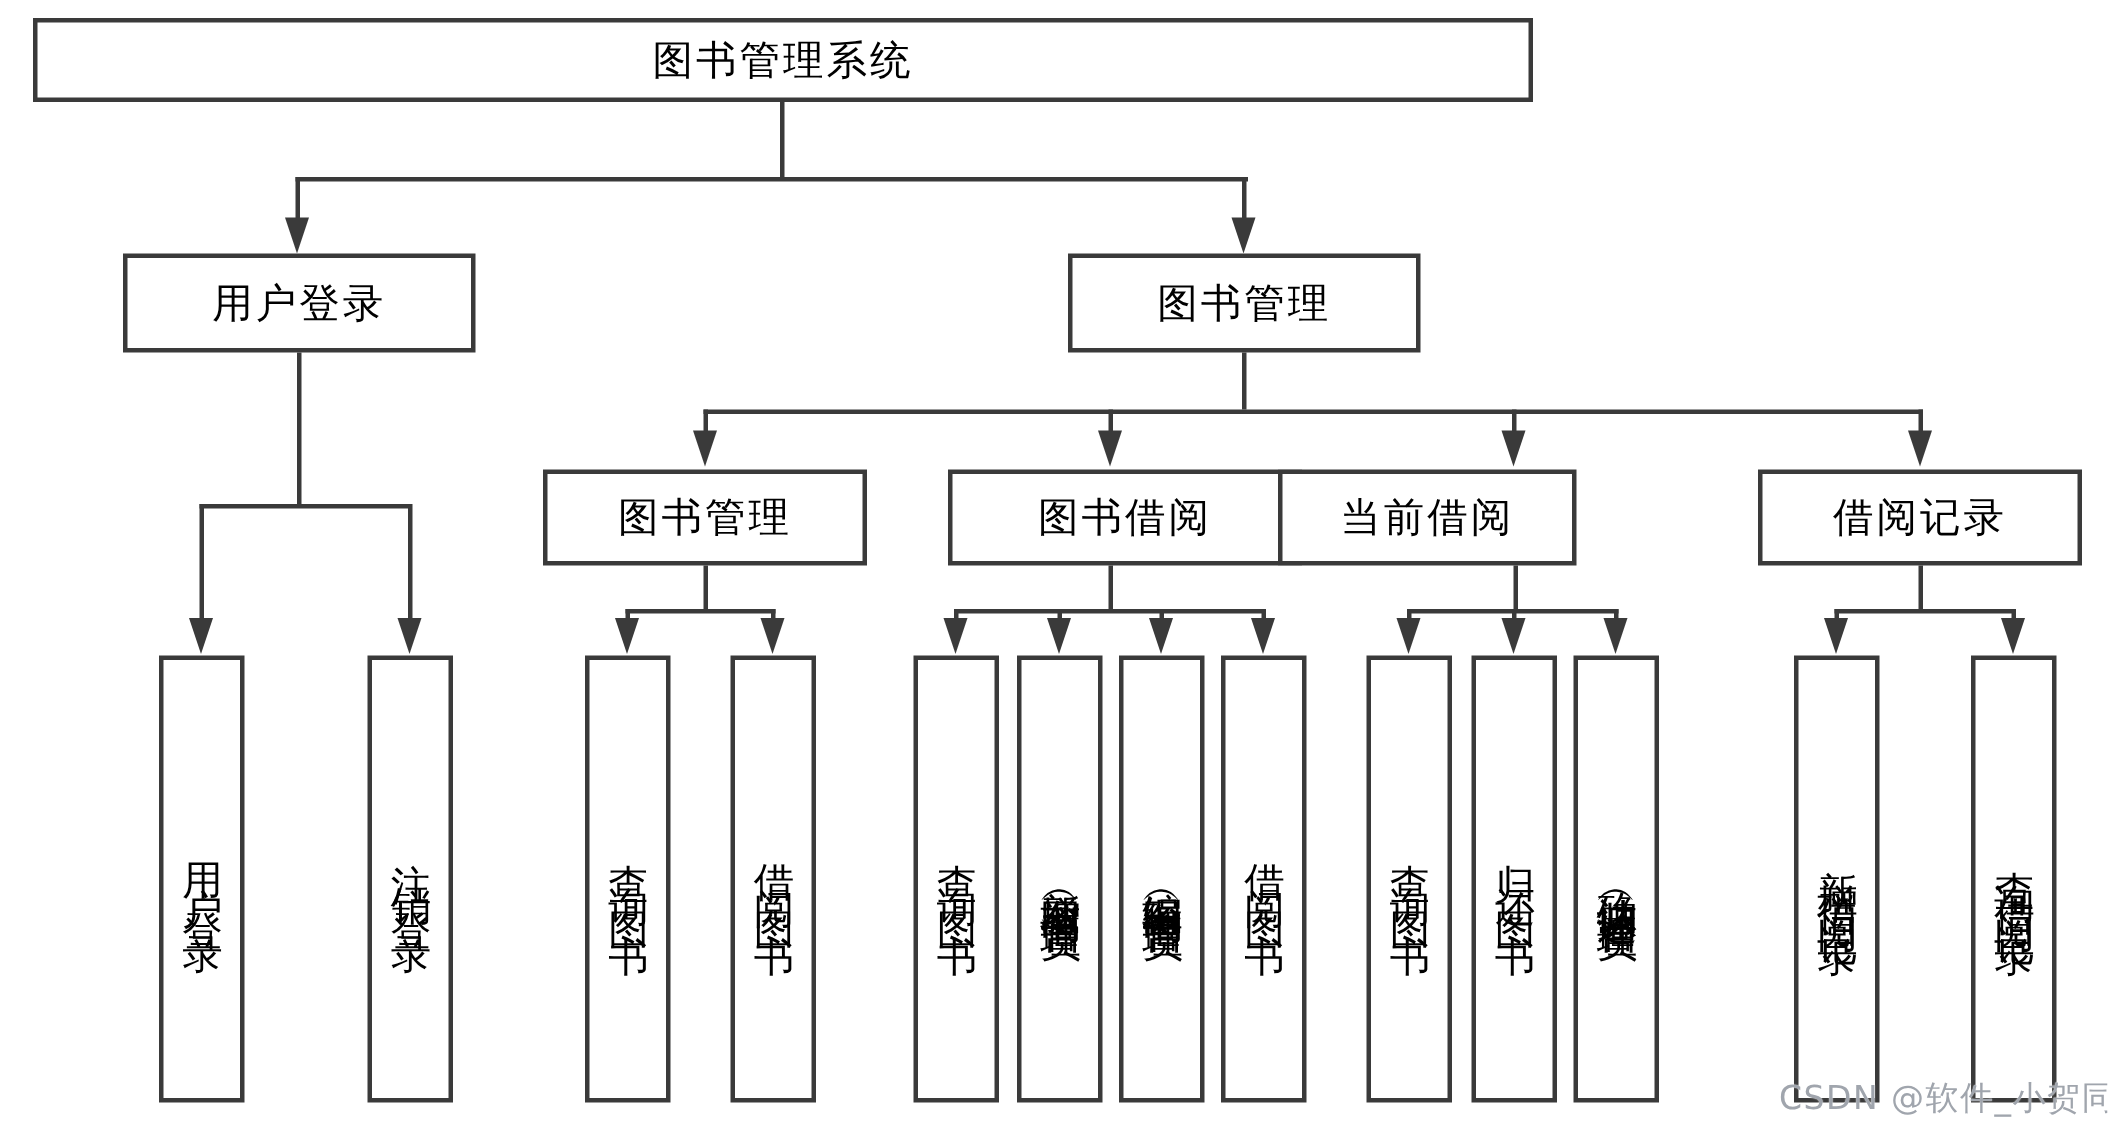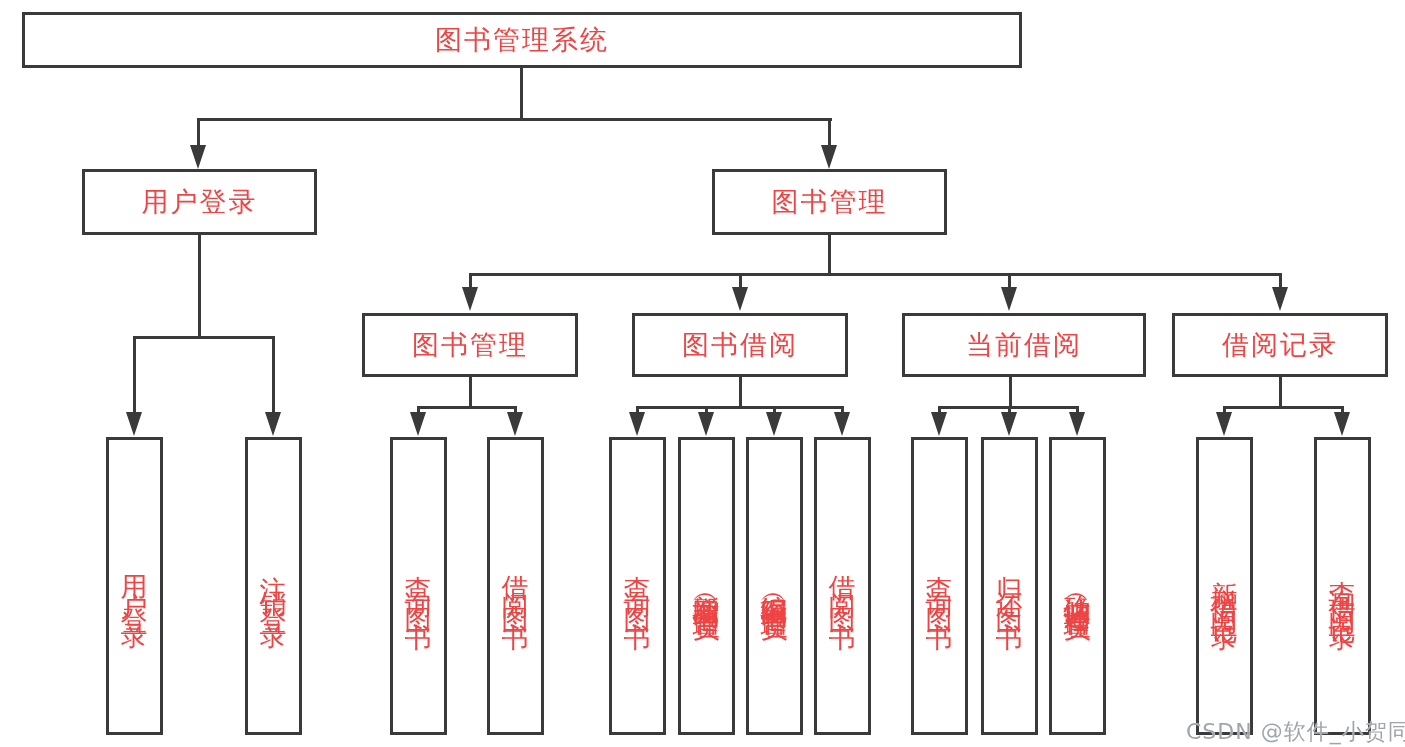--- a/index.html
+++ b/index.html
@@ -9,21 +9,21 @@
     background:#ffffff;
     font-family:"DejaVu Sans","Liberation Sans",sans-serif;
     overflow:hidden;
   }
   .box{
     position:absolute;
     box-sizing:border-box;
     border:3px solid #3a3a3a;
     background:#ffffff;
     display:flex;align-items:center;justify-content:center;
-    color:#ef4444;
+    color:#000000;
   }
   .hbox{font-size:27px;letter-spacing:2px;white-space:nowrap;}
   .vbox span{
     writing-mode:vertical-lr;
     text-orientation:mixed;
     font-size:27px;
     line-height:1;
     white-space:nowrap;
   }
   .ls-wide  span{letter-spacing:16px;}
@@ -81,24 +81,24 @@
   <div class="vl" style="left:739px;top:273px;height:16px;"></div>
   <div class="ah" style="left:732px;top:287px;"></div>
   <div class="vl" style="left:1008px;top:273px;height:16px;"></div>
   <div class="ah" style="left:1001px;top:287px;"></div>
   <div class="vl" style="left:1279px;top:273px;height:16px;"></div>
   <div class="ah" style="left:1272px;top:287px;"></div>
 
   <div class="box hbox" style="left:362px;top:313px;width:216px;height:64px;">
     <span>图书管理</span>
   </div>
-  <div class="box hbox" style="left:632px;top:313px;width:216px;height:64px;">
+  <div class="box hbox" style="left:632px;top:313px;width:236px;height:64px;">
     <span>图书借阅</span>
   </div>
-  <div class="box hbox" style="left:902px;top:313px;width:244px;height:64px;">
+  <div class="box hbox" style="left:852px;top:313px;width:199px;height:64px;">
     <span>当前借阅</span>
   </div>
   <div class="box hbox" style="left:1172px;top:313px;width:216px;height:64px;">
     <span>借阅记录</span>
   </div>
 
   <div class="vl" style="left:469px;top:377px;height:29px;"></div>
   <div class="hl" style="left:417px;top:406px;width:100px;"></div>
   <div class="vl" style="left:417px;top:406px;height:8px;"></div>
   <div class="ah" style="left:410px;top:412px;"></div>

